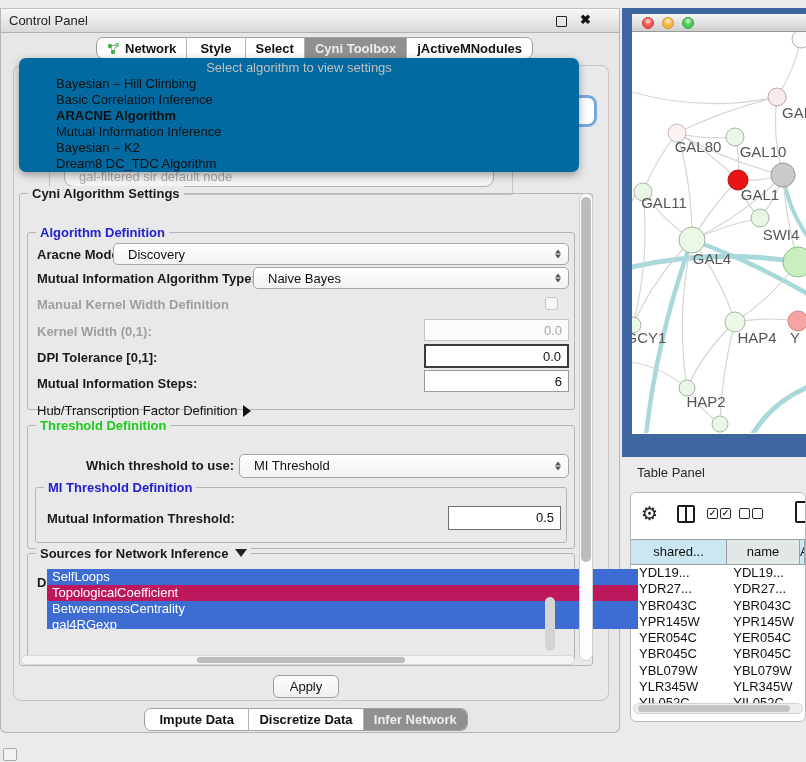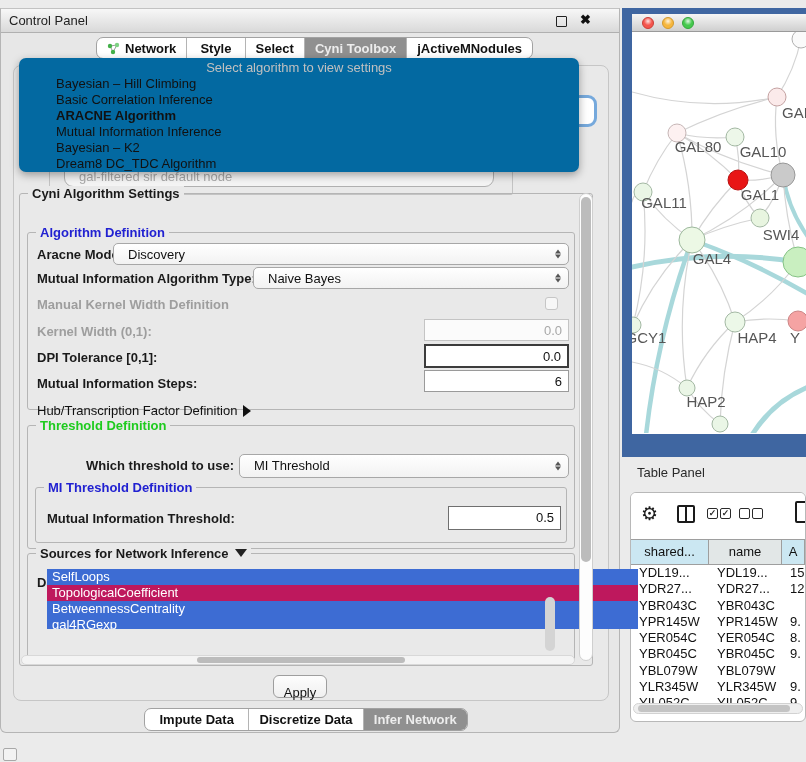--- a/index.html
+++ b/index.html
@@ -62,22 +62,22 @@
 
   .attr-list{position:absolute;left:46px;top:560px;width:591px;height:60px;overflow:hidden;z-index:11;}
   .attr-item{height:16px;line-height:16px;font-size:13px;color:#fff;padding-left:5px;}
   .attr-sb{position:absolute;left:544px;top:588px;width:10px;height:54px;background:#d4d4d4;border-radius:5px;z-index:12;}
 
   .vscroll{position:absolute;left:578px;top:184px;width:14px;height:468px;background:#fdfdfd;border:1px solid #cfcfcf;border-radius:7px;box-sizing:border-box;z-index:12;}
   .vscroll-th{position:absolute;left:1px;top:3px;width:10px;height:365px;background:#bcbcbc;border-radius:5px;}
   .hscroll{position:absolute;left:20px;top:646px;width:554px;height:10px;background:#f4f4f4;border:1px solid #d8d8d8;border-radius:5px;box-sizing:border-box;z-index:13;}
   .hscroll-th{position:absolute;left:175px;top:1px;width:208px;height:6px;background:#bcbcbc;border-radius:3px;}
 
-  .apply-btn{position:absolute;left:272px;top:666px;width:54px;height:23px;background:linear-gradient(#fdfdfd,#f0f0f0);
-      border:1px solid #9e9e9e;border-radius:6px;font-size:13px;color:#111;text-align:center;padding-top:9px;box-sizing:border-box;z-index:11;}
+  .apply-btn{position:absolute;left:272px;top:666px;width:66px;height:23px;background:linear-gradient(#fdfdfd,#f0f0f0);
+      border:1px solid #9e9e9e;border-radius:6px;font-size:13px;color:#111;text-align:center;padding-top:3px;box-sizing:border-box;z-index:11;}
 
   
   .net-frame{position:absolute;left:622px;top:8px;width:184px;height:449px;}
   .net-win{position:absolute;left:10px;top:6px;width:174px;height:420px;background:#fff;overflow:hidden;}
   .net-titlebar{position:absolute;left:0;top:0;width:100%;height:18px;background:linear-gradient(#f5f5f5,#cfcfcf);
       border-bottom:1px solid #9a9a9a;box-sizing:border-box;}
   .light{position:absolute;top:3px;width:12px;height:12px;border-radius:50%;box-sizing:border-box;}
   #net-svg{position:absolute;left:0;top:18px;}
 
   
@@ -91,21 +91,21 @@
   .cb{position:absolute;width:11px;height:11px;border:1.6px solid #2a2a2a;border-radius:2px;box-sizing:border-box;font-size:9px;line-height:8px;text-align:center;color:#2a2a2a;font-weight:bold;}
   .doc-ic{position:absolute;left:164px;top:8px;width:16px;height:22px;border:2px solid #1a1a1a;border-radius:2px;box-sizing:border-box;}
   .tp-head{position:absolute;left:0;top:46px;width:100%;height:26px;display:flex;border-top:1px solid #9e9e9e;border-bottom:1px solid #9e9e9e;box-sizing:border-box;}
   .tp-th{font-size:13px;color:#111;text-align:center;line-height:24px;border-right:1px solid #9e9e9e;box-sizing:border-box;overflow:hidden;white-space:nowrap;}
   .tp-th.tp-c0{background:#cbe7f2;}
   .tp-th.tp-c1{background:#e2e7e7;}
   .tp-th.tp-c2{background:#cbe7f2;}
   .tp-rows{position:absolute;left:0;top:72px;width:100%;height:138px;overflow:hidden;}
   .tp-row{display:flex;height:16.3px;}
   .tp-td{font-size:13px;color:#111;line-height:16.3px;padding-left:8px;box-sizing:border-box;overflow:hidden;white-space:nowrap;}
-  .tp-c0{width:78px;} .tp-c1{width:73px;} .tp-c2{flex:1;}
+  .tp-c0{width:96px;} .tp-c1{width:73px;} .tp-c2{flex:1;}
   .tp-hscroll{position:absolute;left:2px;top:210px;width:170px;height:11px;background:#efefef;border:1px solid #d2d2d2;border-radius:6px;box-sizing:border-box;}
   .tp-hscroll-th{position:absolute;left:4px;top:1px;width:152px;height:7px;background:#c4c4c4;border-radius:4px;}
 
   .mini-sq{position:absolute;left:3px;top:748px;width:14px;height:13px;background:#f2f2f2;border:1px solid #a8a8a8;border-radius:2px;box-sizing:border-box;}
 </style>
 </head>
 <body>
 
 <div id="stage">
 

